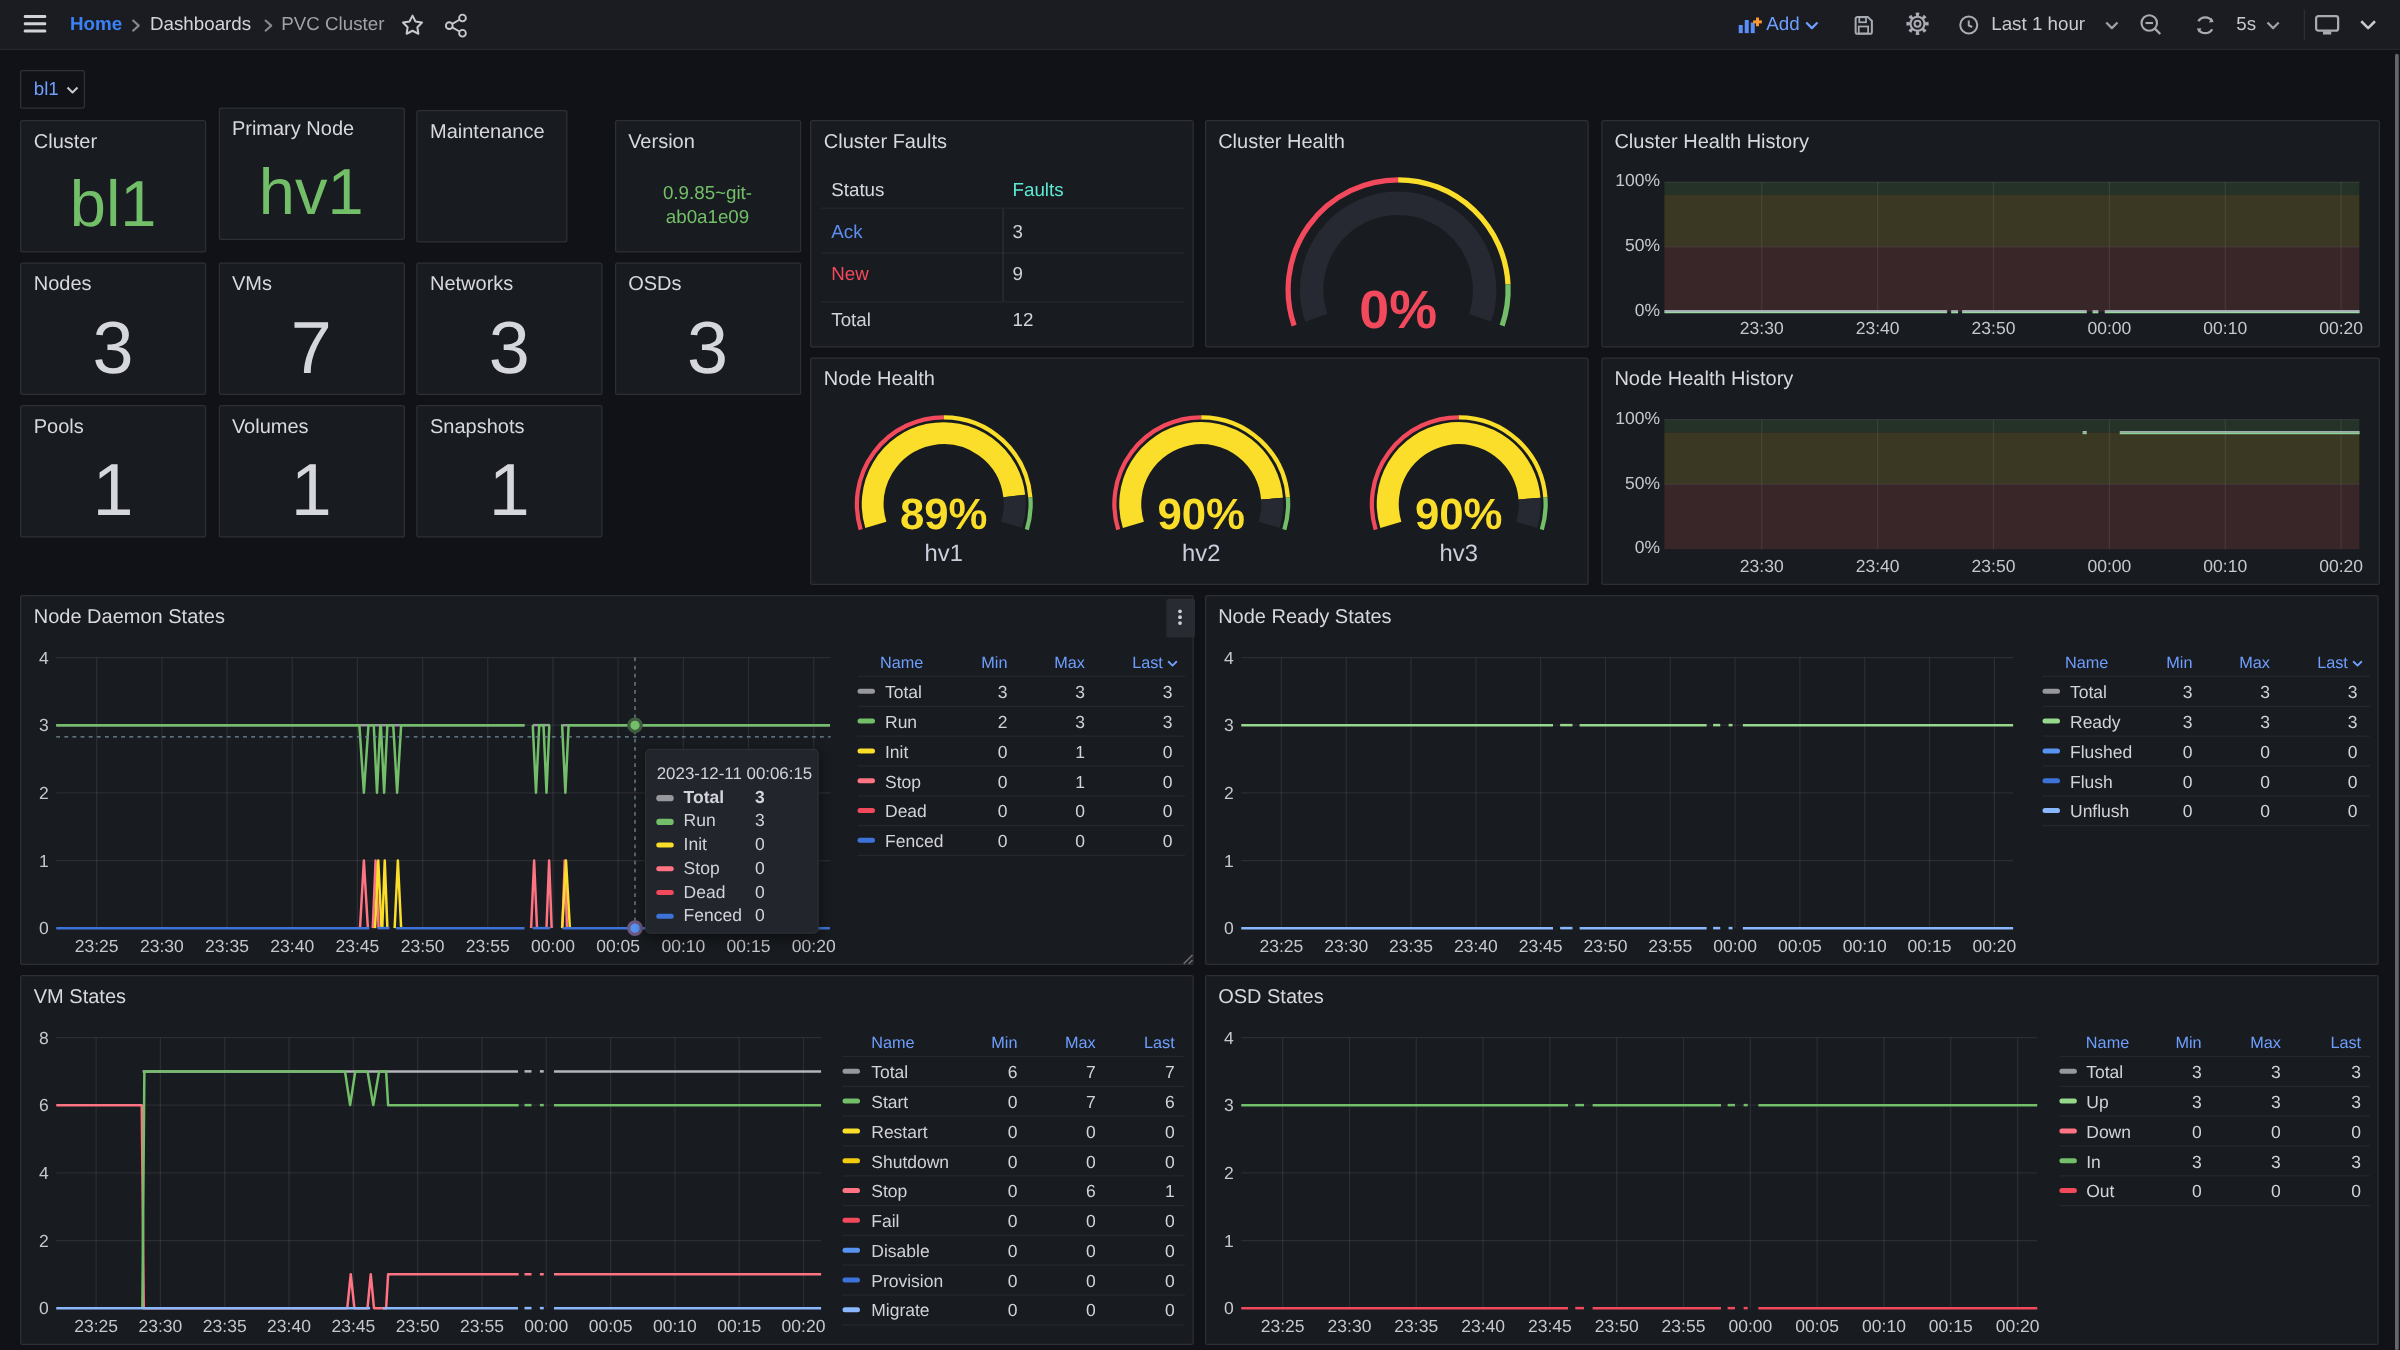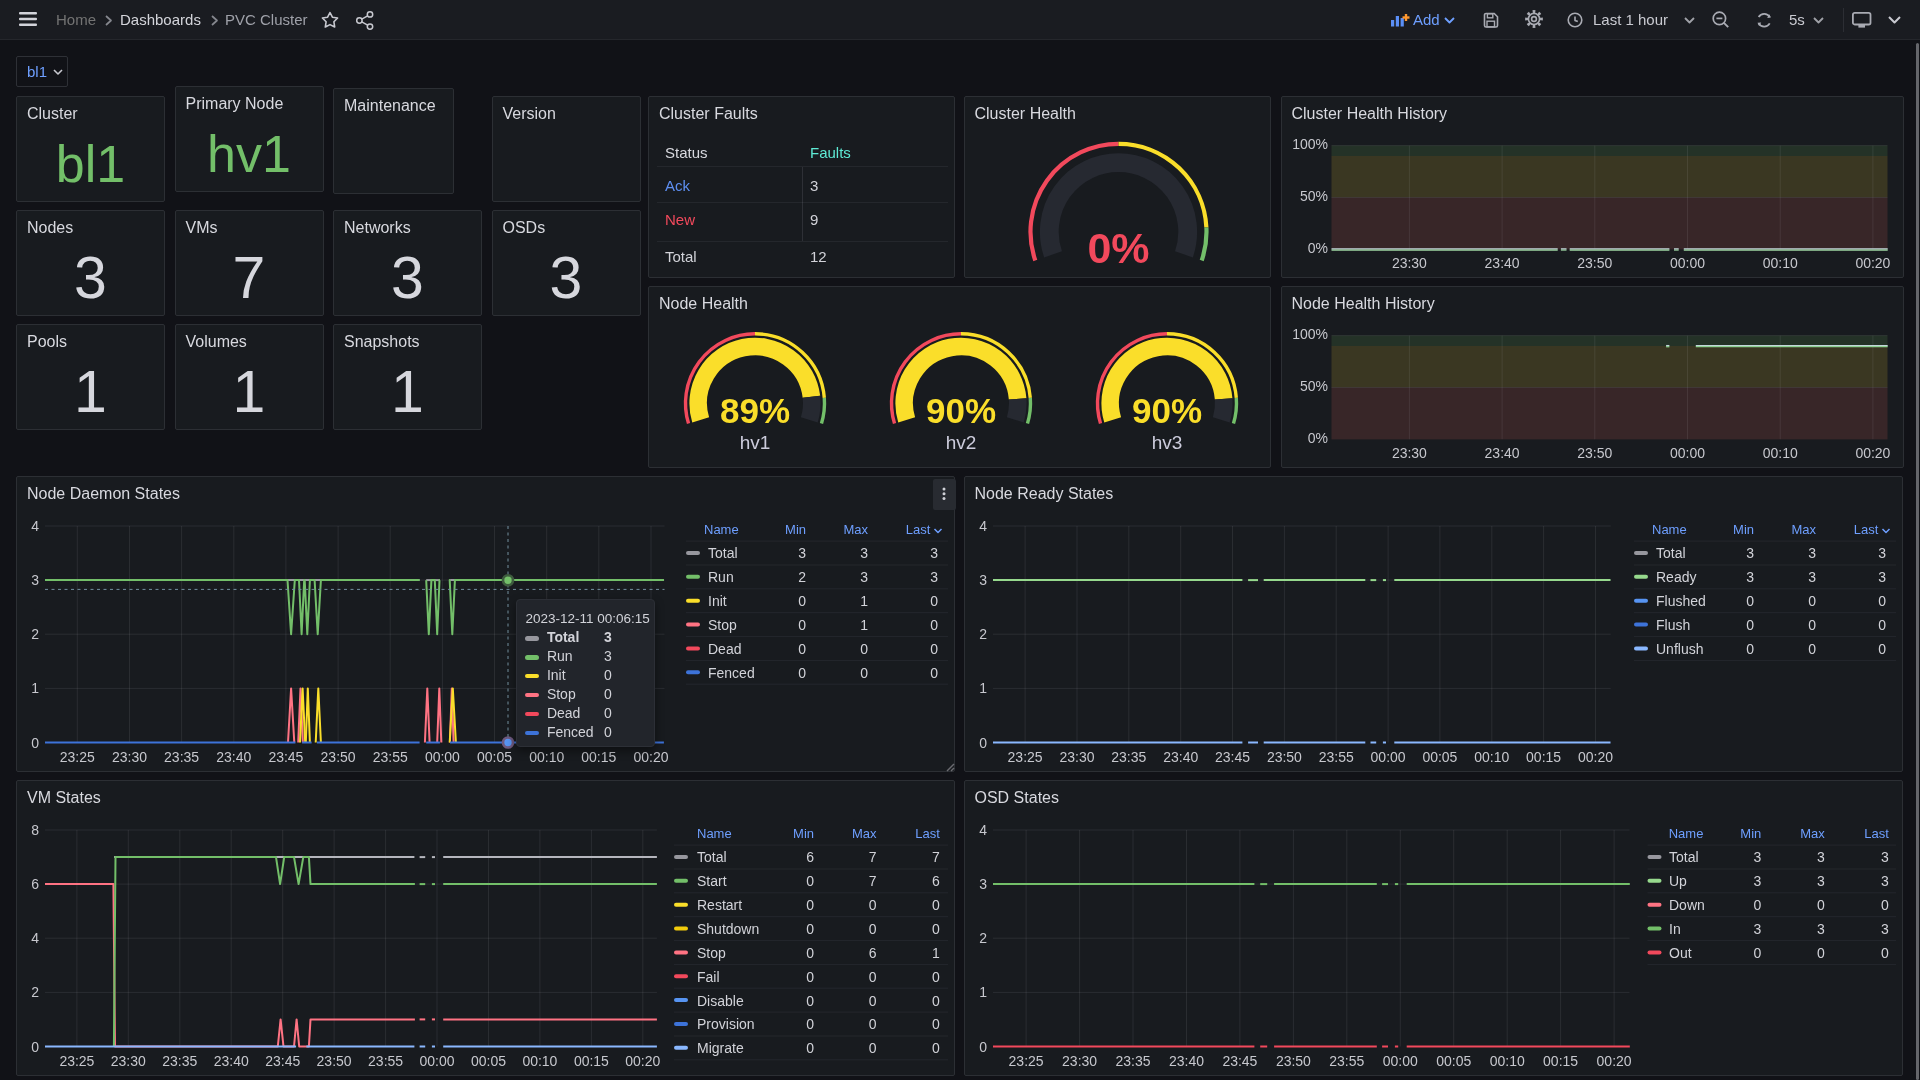--- a/index.html
+++ b/index.html
@@ -6,21 +6,21 @@
 .ptitle{position:absolute;left:10px;top:6px;font-size:16px;line-height:22px;color:#d8d9df;font-weight:500;white-space:nowrap}
 .abs{position:absolute}
 svg{position:absolute;left:0;top:0;overflow:visible}
 </style></head><body>
 <div class="abs" style="left:0;top:0;width:1920px;height:40px;background:#1a1c21;border-bottom:1px solid #25272c">
     <svg width="20" height="16" style="left:19px;top:12px">
       <rect x="0" y="0" width="18" height="2.4" rx="1" fill="#d2d3da"></rect>
       <rect x="0" y="5.8" width="18" height="2.4" rx="1" fill="#d2d3da"></rect>
       <rect x="0" y="11.6" width="18" height="2.4" rx="1" fill="#d2d3da"></rect>
     </svg>
-    <div class="abs" style="left:56px;top:11px;font-size:15px;color:#737373;font-weight:400">Home</div>
+    <div class="abs" style="left:56px;top:11px;font-size:15px;color:#3b82f6;font-weight:700">Home</div>
     <svg width="8" height="12" style="left:105px;top:15px">
       <polyline points="1.0,1.0 6.0,5.5 1.0,10.0" fill="none" stroke="#85878e" stroke-width="1.7" stroke-linecap="butt" stroke-linejoin="round"></polyline>
     </svg>
     <div class="abs" style="left:120px;top:11px;font-size:15px;color:#d4d5db;font-weight:500">Dashboards</div>
     <svg width="8" height="12" style="left:211px;top:15px">
       <polyline points="1.0,1.0 6.0,5.5 1.0,10.0" fill="none" stroke="#85878e" stroke-width="1.7" stroke-linecap="butt" stroke-linejoin="round"></polyline>
     </svg>
     <div class="abs" style="left:225px;top:11px;font-size:15px;color:#9fa1a9;font-weight:500">PVC Cluster</div>
     <svg width="19" height="19" style="left:321px;top:11px">
       <polygon points="9.0,1.5 6.6,6.2 1.4,7.0 5.1,10.8 4.3,16.0 9.0,13.6 13.7,16.0 12.9,10.8 16.6,7.0 11.4,6.2" fill="none" stroke="#c8c9d0" stroke-width="1.6" stroke-linejoin="round"></polygon>
@@ -105,20 +105,21 @@
   </div>
 <div class="panel" style="left:174.5px;top:86px;width:149px;height:106px">
     <div class="ptitle">Primary Node</div>
     <div class="abs" style="left:0;top:36px;width:100%;height:62px;display:flex;align-items:center;justify-content:center;font-size:52px;color:#73bf69;line-height:1;white-space:nowrap">hv1</div>
   </div>
 <div class="panel" style="left:333px;top:88px;width:121px;height:106px">
     <div class="ptitle">Maintenance</div>
   </div>
 <div class="panel" style="left:491.5px;top:96px;width:149px;height:106px">
     <div class="ptitle">Version</div>
+    <div class="abs" style="left:0;top:36px;width:100%;height:62px;display:flex;align-items:center;justify-content:center;text-align:center;font-size:15px;line-height:19px;color:#73bf69;font-weight:500">0.9.85~git-<br>ab0a1e09</div>
   </div>
 <div class="panel" style="left:16px;top:210px;width:149px;height:106px">
     <div class="ptitle">Nodes</div>
     <div class="abs" style="left:0;top:36px;width:100%;height:62px;display:flex;align-items:center;justify-content:center;font-size:59px;color:#d6d7dd;line-height:1;white-space:nowrap">3</div>
   </div>
 <div class="panel" style="left:174.5px;top:210px;width:149px;height:106px">
     <div class="ptitle">VMs</div>
     <div class="abs" style="left:0;top:36px;width:100%;height:62px;display:flex;align-items:center;justify-content:center;font-size:59px;color:#d6d7dd;line-height:1;white-space:nowrap">7</div>
   </div>
 <div class="panel" style="left:333px;top:210px;width:149px;height:106px">

